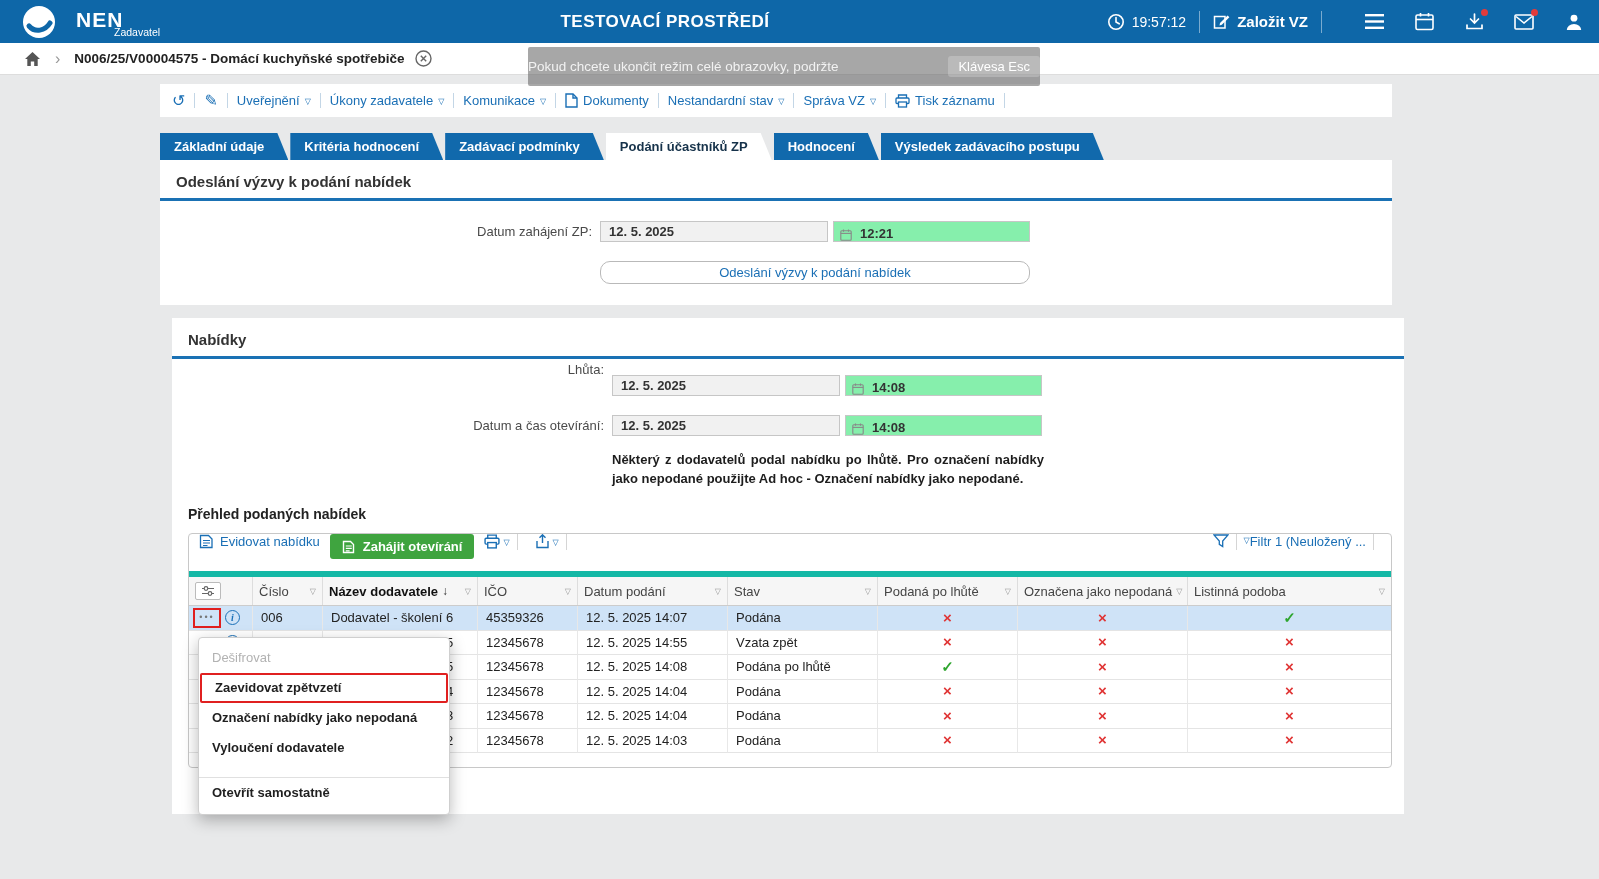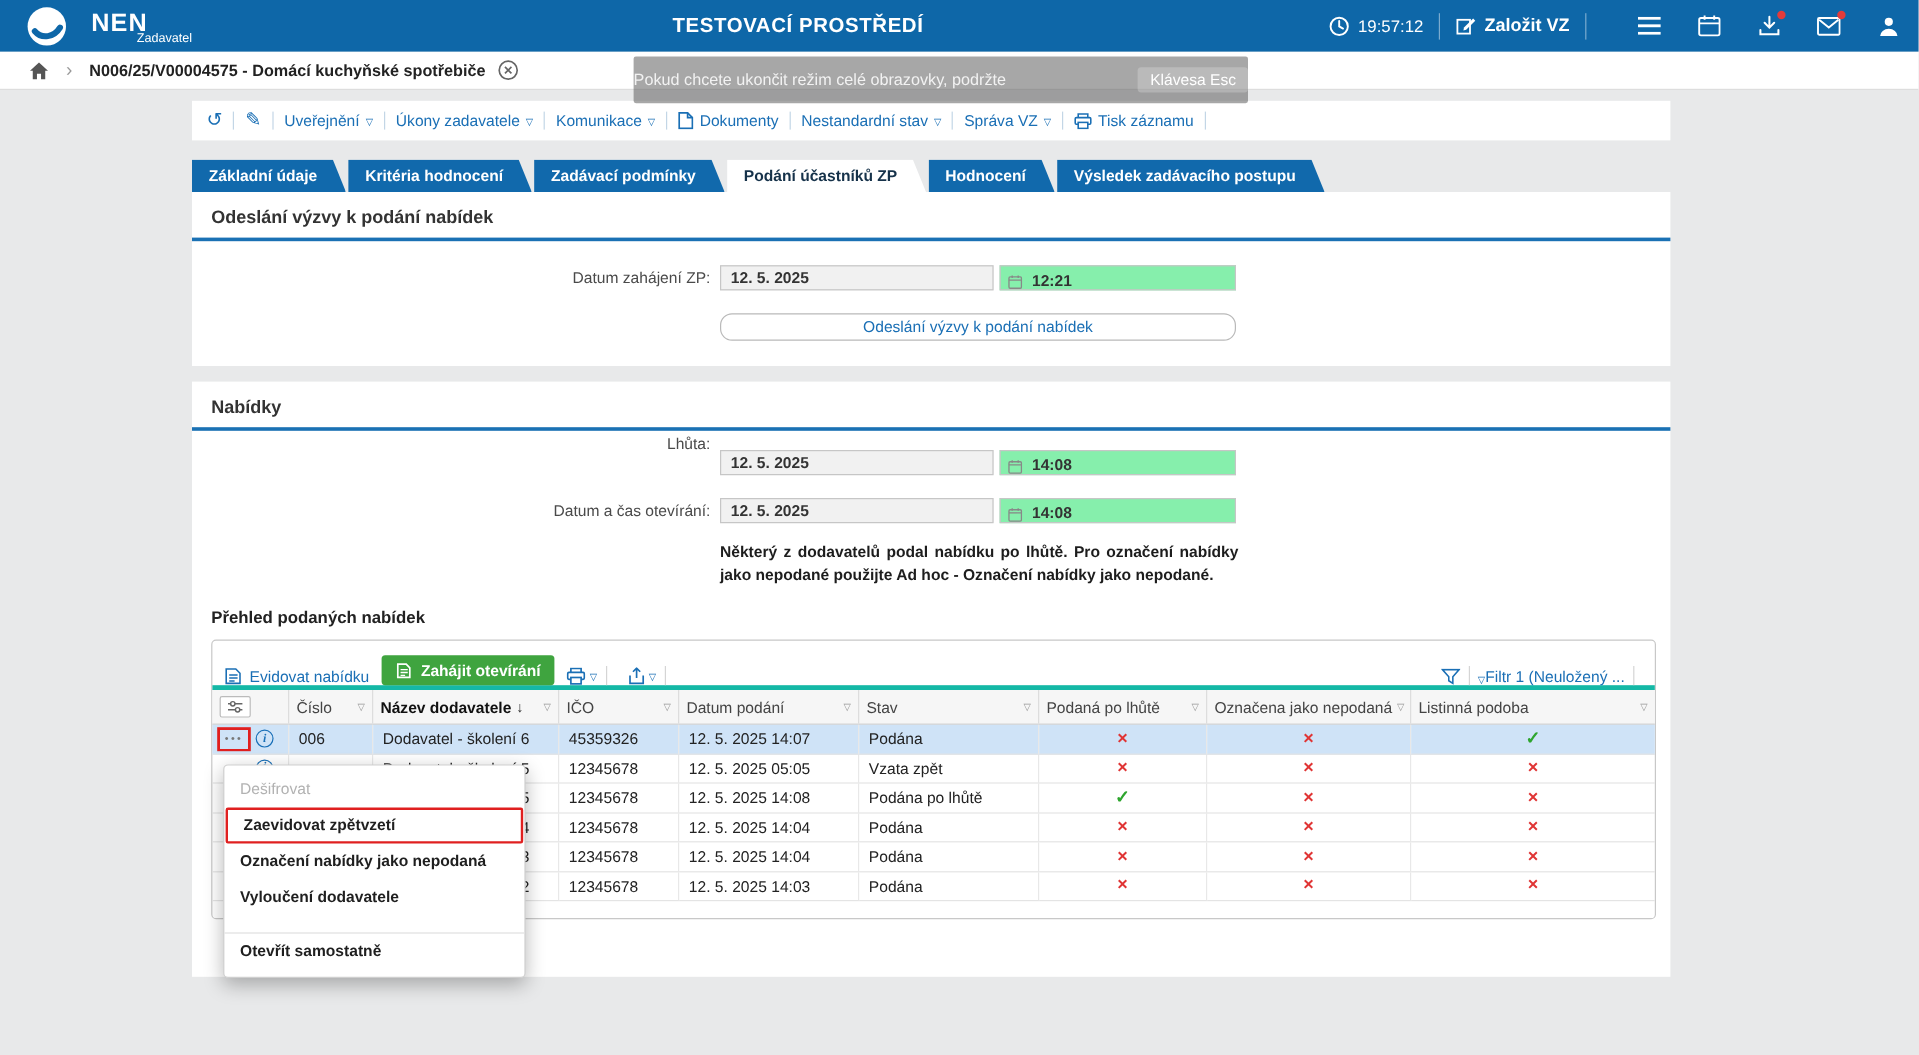--- a/index.html
+++ b/index.html
@@ -41,44 +41,44 @@
   .caret { font-size:8px; color:#1a6fb5; margin-top:2px; }
 
   
   .tabs { position:absolute; left:160px; top:133px; height:27px; display:flex; gap:2px; }
   .tab { height:27px; line-height:27px; padding:0 24px 0 14px; background:#1169ac; color:#fff; font-size:13px; font-weight:bold; clip-path:polygon(0 0, calc(100% - 11px) 0, 100% 100%, 0 100%); cursor:pointer; white-space:nowrap; }
   .tab.active { background:#fff; color:#16324a; }
 
   
   .panel { position:absolute; left:160px; width:1232px; background:#fff; }
   .panel1 { top:160px; height:145px; }
-  .panel2 { top:318px; height:496px; }
+  .panel2 { top:318px; height:496px;margin-left:12px; }
   .sec-head { padding:13px 16px 0; font-size:15px; font-weight:bold; color:#333; }
   .rule { height:3px; background:#1a71b4; margin-top:8px; }
 
   .flabel { position:absolute; left:0; width:432px; text-align:right; font-size:13px; color:#4a4a4a; }
   .dtwrap { position:absolute; left:440px; width:430px; height:21px; display:flex; gap:5px; }
   .dinput { width:228px; height:21px; background:#f1f1f1; border:1px solid #c6c6c6; display:flex; align-items:center; padding:0 8px; font-weight:bold; font-size:13px; color:#333; cursor:text; }
   .tinput { flex:1; height:21px; background:#86efac; border:1px solid #c6c6c6; display:flex; align-items:flex-end; gap:8px; padding:0 6px; font-weight:bold; font-size:13px; color:#333; cursor:text; }
   .inv-btn { position:absolute; left:440px; top:101px; width:430px; height:23px; background:#fff; border:1px solid #b9b9b9; border-radius:10px; color:#1a6fb5; font-size:13px; font-family:inherit; cursor:pointer; }
   .warning { position:absolute; left:440px; top:133px; width:432px; font-weight:bold; font-size:13px; color:#1d1d1d; text-align:justify; line-height:1.45; }
   .ttitle { position:absolute; left:16px; top:188px; font-weight:bold; font-size:14px; color:#222; }
 
   
   .twrap { position:absolute; left:16px; top:215px; width:1204px; background:#fff; border:1px solid #c8c8c8; border-radius:4px; }
-  .ttool { height:37px; display:flex; align-items:flex-end; padding:0 10px; }
+  .ttool { height:37px; display:flex; align-items:flex-start; padding:0 10px; }
   .tool-link { display:flex; align-items:center; gap:6px; color:#1a6fb5; font-size:13px; background:none; border:none; font-family:inherit; cursor:pointer; }
   .green-btn { display:flex; align-items:center; gap:7px; background:#3fa43f; border:none; border-radius:3px; color:#fff; font-weight:bold; font-size:13px; padding:5px 12px; margin-left:10px; font-family:inherit; cursor:pointer; }
   .tool-ic { display:flex; align-items:center; gap:3px; background:none; border:none; cursor:pointer; margin-left:10px; font-family:inherit; }
   .tsep2 { width:1px; height:16px; background:#d5d5d5; margin:0 7px; }
   .tspacer { flex:1; }
   .filter-label { color:#1a6fb5; font-size:13px; white-space:nowrap; }
 
   .tgrid { display:grid; grid-template-columns:64px 70px 155px 100px 150px 150px 140px 170px minmax(0,1fr); }
-  .thead { background:#f6f6f6; border-top:4px solid #14b8a6; border-bottom:1px solid #ccc; }
+  .thead { background:#f6f6f6; border-top:6px solid #14b8a6; border-bottom:1px solid #ccc; }
   .th { display:flex; align-items:center; gap:4px; height:28px; padding:0 6px; border-right:1px solid #ddd; font-size:13px; color:#444; overflow:hidden; white-space:nowrap; cursor:pointer; }
   .th:last-child { border-right:none; }
   .th.sorted .th-label { font-weight:bold; color:#111; }
   .sortarrow { font-weight:bold; color:#333; font-size:12px; }
   .fcaret { margin-left:auto; color:#999; font-size:8px; cursor:pointer; }
   .colcfg { width:26px; height:18px; border:1px solid #bbb; border-radius:2px; display:flex; align-items:center; justify-content:center; background:#fff; cursor:pointer; }
 
   .trow { cursor:pointer; }
   .td { height:24.5px; line-height:24.5px; padding:0 8px; border-right:1px solid #e8e8e8; border-bottom:1px solid #e4e4e4; font-size:13px; color:#222; overflow:hidden; white-space:nowrap; }
   .td:last-child { border-right:none; }
@@ -429,21 +429,21 @@
       </div>
 
       <div class="tgrid trow">
         <div class="td c-menu">
           <span class="rowmenu">•••</span>
           <span class="infoico">i</span>
         </div>
         <div class="td"></div>
         <div class="td">Dodavatel - školení 5</div>
         <div class="td">12345678</div>
-        <div class="td">12. 5. 2025 05:05</div>
+        <div class="td">12. 5. 2025 14:55</div>
         <div class="td">Vzata zpět</div>
         <div class="td mark" data-v="×">×</div>
         <div class="td mark" data-v="×">×</div>
         <div class="td mark" data-v="×">×</div>
       </div>
 
       <div class="tgrid trow">
         <div class="td c-menu">
           <span class="rowmenu">•••</span>
           <span class="infoico">i</span>

